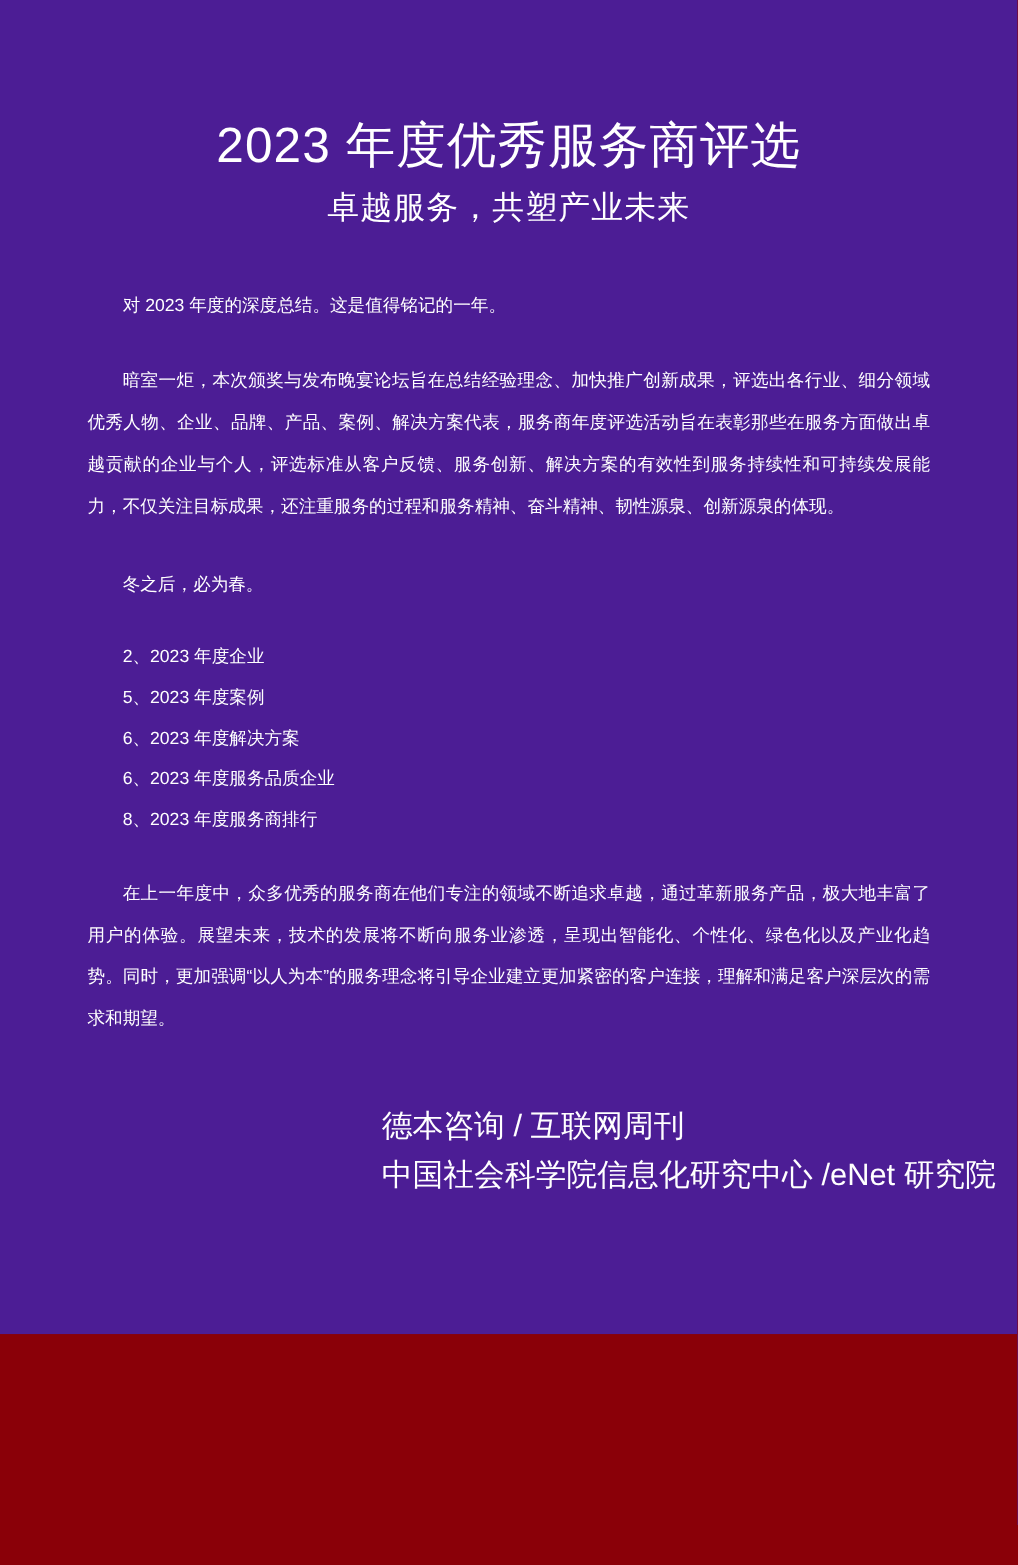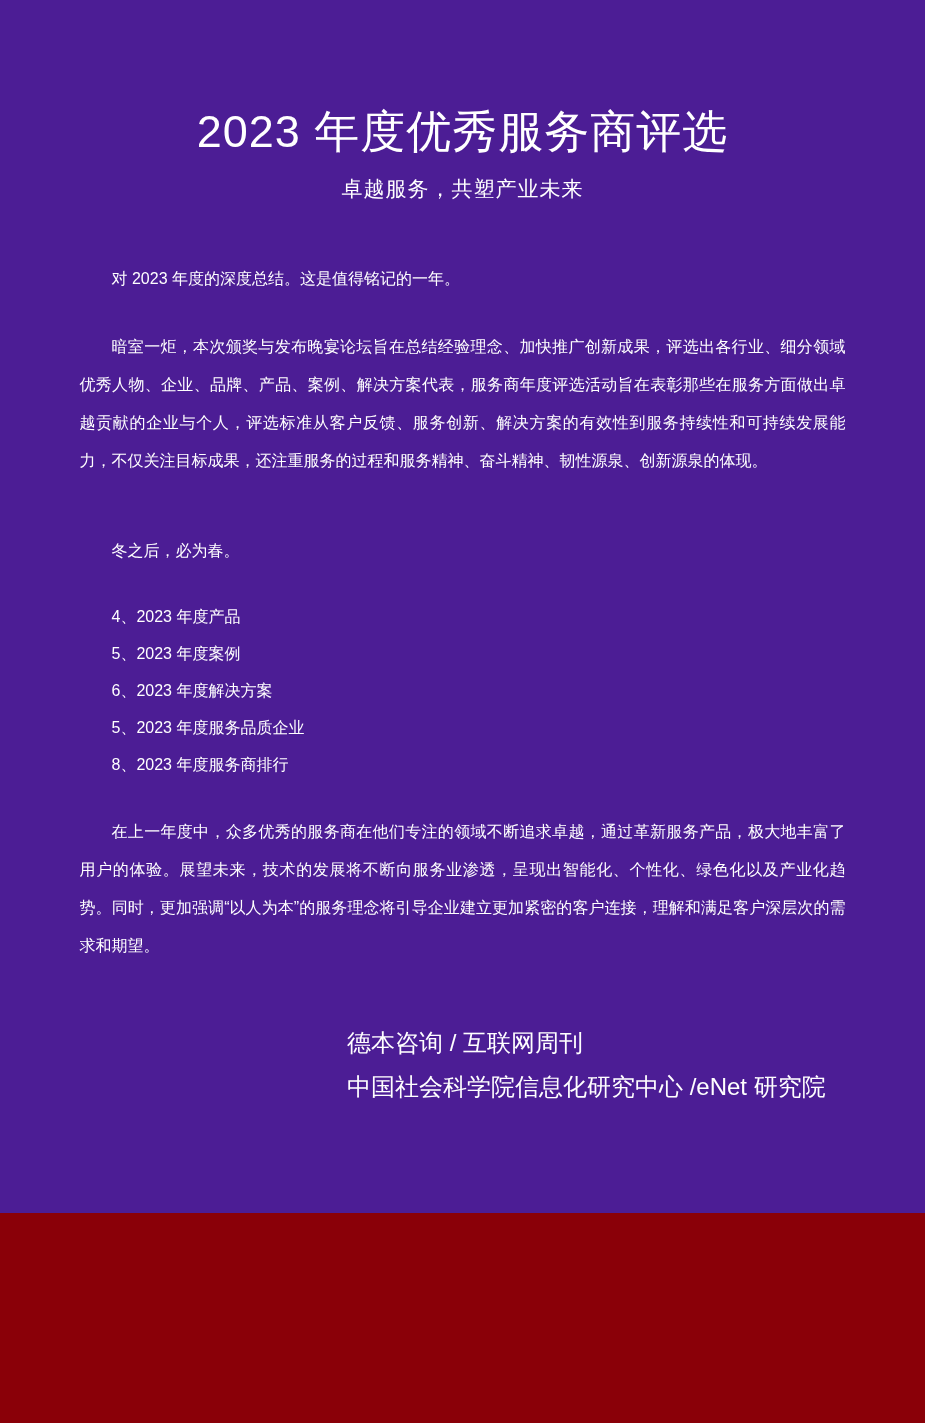--- a/index.html
+++ b/index.html
@@ -19,51 +19,51 @@
     padding-top: 106px;
     text-align: center;
   }
   .title {
     font-size: 45px;
     line-height: 52px;
     letter-spacing: 1px;
   }
   .subtitle {
     margin-top: 14px;
-    font-size: 21px;
+    font-size: 29px;
     line-height: 34px;
     letter-spacing: 1px;
   }
   .content {
     width: 766px;
     margin: 54px auto 0 auto;
     font-size: 16px;
     line-height: 38px;
     text-align: justify;
   }
   .para {
     text-indent: 2em;
     margin-bottom: 30px;
   }
-  .para-main { margin-bottom: 52px; }
+  .para-main { margin-bottom: 33px; }
   .para-winter { margin-bottom: 28px; }
   .awards-heading {
     text-indent: 2em;
     margin-bottom: 8px;
   }
   .awards-list {
     padding-left: 2em;
     line-height: 37px;
     margin-bottom: 30px;
   }
   .para-outlook { margin-bottom: 14px; }
   .footer {
     margin-top: 56px;
     padding-left: 347px;
-    font-size: 24px;
+    font-size: 28px;
     line-height: 44px;
     text-align: left;
   }
 </style>
 </head>
 <body>
 
 <div class="page">
 
   <div class="header">
@@ -74,24 +74,24 @@
   <div class="content">
 
     <p class="para para-intro">对 2023 年度的深度总结。这是值得铭记的一年。</p>
 
     <p class="para para-main">暗室一炬，本次颁奖与发布晚宴论坛旨在总结经验理念、加快推广创新成果，评选出各行业、细分领域优秀人物、企业、品牌、产品、案例、解决方案代表，服务商年度评选活动旨在表彰那些在服务方面做出卓越贡献的企业与个人，评选标准从客户反馈、服务创新、解决方案的有效性到服务持续性和可持续发展能力，不仅关注目标成果，还注重服务的过程和服务精神、奋斗精神、韧性源泉、创新源泉的体现。</p>
 
     <p class="para para-winter">冬之后，必为春。</p>
 
 
     <div class="awards-list">
-      <div class="award-item">4、2023 年度产品</div>
+      <div class="award-item">2、2023 年度企业</div>
       <div class="award-item">5、2023 年度案例</div>
       <div class="award-item">6、2023 年度解决方案</div>
-      <div class="award-item">5、2023 年度服务品质企业</div>
+      <div class="award-item">6、2023 年度服务品质企业</div>
       <div class="award-item">8、2023 年度服务商排行</div>
     </div>
 
     <p class="para para-outlook">在上一年度中，众多优秀的服务商在他们专注的领域不断追求卓越，通过革新服务产品，极大地丰富了用户的体验。展望未来，技术的发展将不断向服务业渗透，呈现出智能化、个性化、绿色化以及产业化趋势。同时，更加强调“以人为本”的服务理念将引导企业建立更加紧密的客户连接，理解和满足客户深层次的需求和期望。</p>
 
   </div>
 
   <div class="footer">
     <div class="footer-line">德本咨询 / 互联网周刊</div>
     <div class="footer-line">中国社会科学院信息化研究中心 /eNet 研究院</div>

